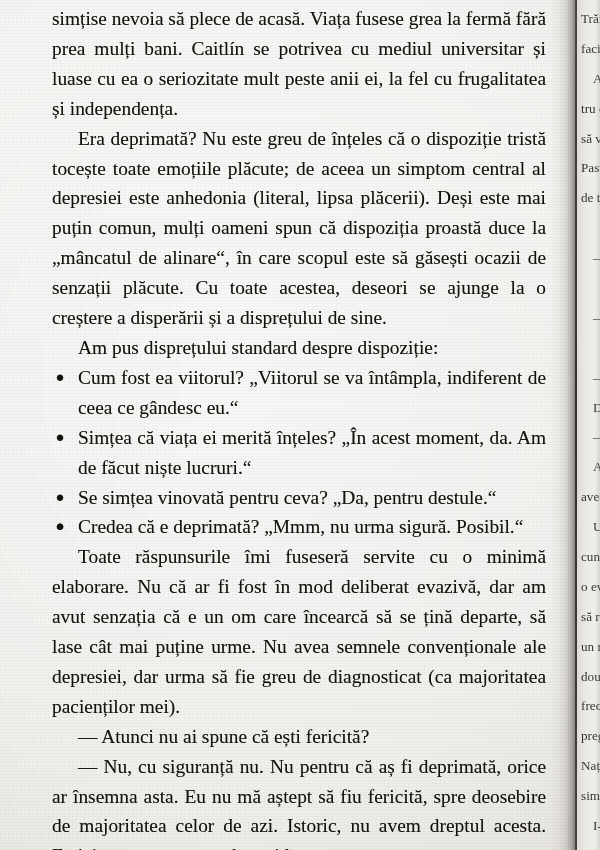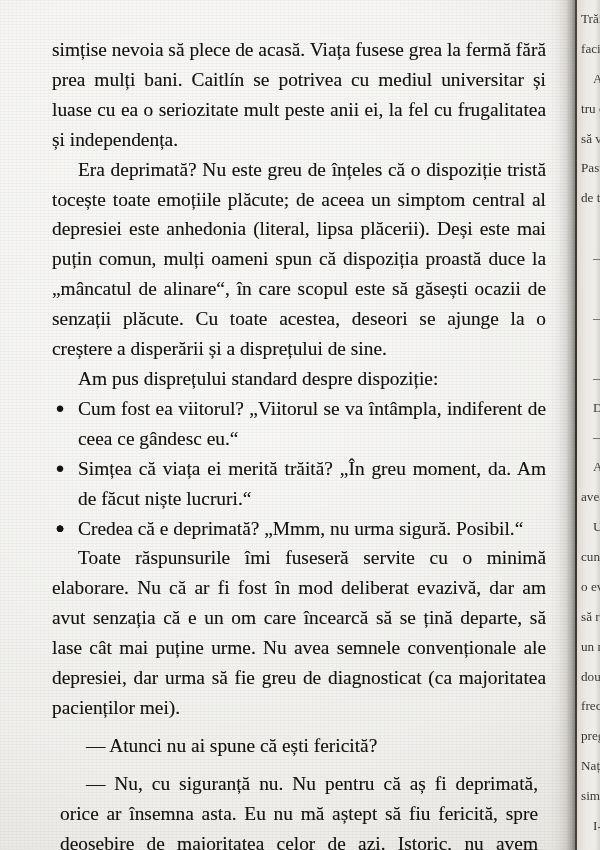--- a/index.html
+++ b/index.html
@@ -52,21 +52,21 @@
     line-height: 29.9px;
     text-align: justify;
     text-justify: inter-word;
   }
 
   .para {
     margin: 0;
     text-indent: 26px;
     text-align: justify;
   }
-  .para.noindent { text-indent: 0; margin-top: 31px; }
+  .para.noindent { text-indent: 0; }
 
   .bullet-list {
     margin: 0;
     padding: 0;
     list-style: none;
   }
   .bullet-item {
     position: relative;
     padding-left: 26px;
     text-align: justify;
@@ -76,21 +76,21 @@
     left: 3px;
     top: 0;
     width: 10px;
     text-align: center;
     font-size: 15px;
     line-height: 29.9px;
     color: #15130f;
   }
 
   .dialogue {
-    margin: 8px;
+    margin: 0;
     text-indent: 26px;
     text-align: justify;
   }
 
   
   #text-column .para,
   #text-column .bullet-item,
   #text-column .dialogue {
     text-shadow: 0 0 0.35px rgba(0,0,0,0.35);
   }
@@ -174,24 +174,25 @@
 
     <p class="para">Am pus disprețului standard despre dispoziție:</p>
 
     <ul class="bullet-list">
       <li class="bullet-item">
         <span class="bullet-dot">●</span>
         <span>Cum fost ea viitorul? „Viitorul se va întâmpla, indiferent de ceea ce gândesc eu.“</span>
       </li>
       <li class="bullet-item">
         <span class="bullet-dot">●</span>
-        <span>Simțea că viața ei merită trăită? „În greu moment, da. Am de făcut niște lucruri.“</span>
-      </li>
-      <li class="bullet-item">
-        <span class="bullet-dot">●</span>
+        <span>Simțea că viața ei merită înțeles? „În acest moment, da. Am de făcut niște lucruri.“</span>
+      </li>
+      <li class="bullet-item">
+        <span class="bullet-dot">●</span>
+        <span>Se simțea vinovată pentru ceva? „Da, pentru destule.“</span>
       </li>
       <li class="bullet-item">
         <span class="bullet-dot">●</span>
       </li>
       <li class="bullet-item">
         <span class="bullet-dot">●</span>
         <span>Credea că e deprimată? „Mmm, nu urma sigură. Posibil.“</span>
       </li>
     </ul>
 

